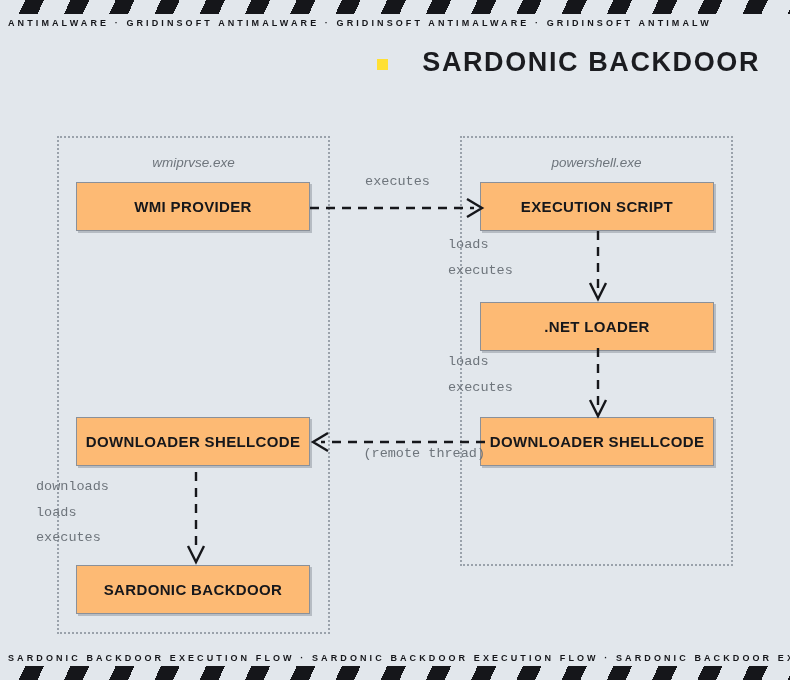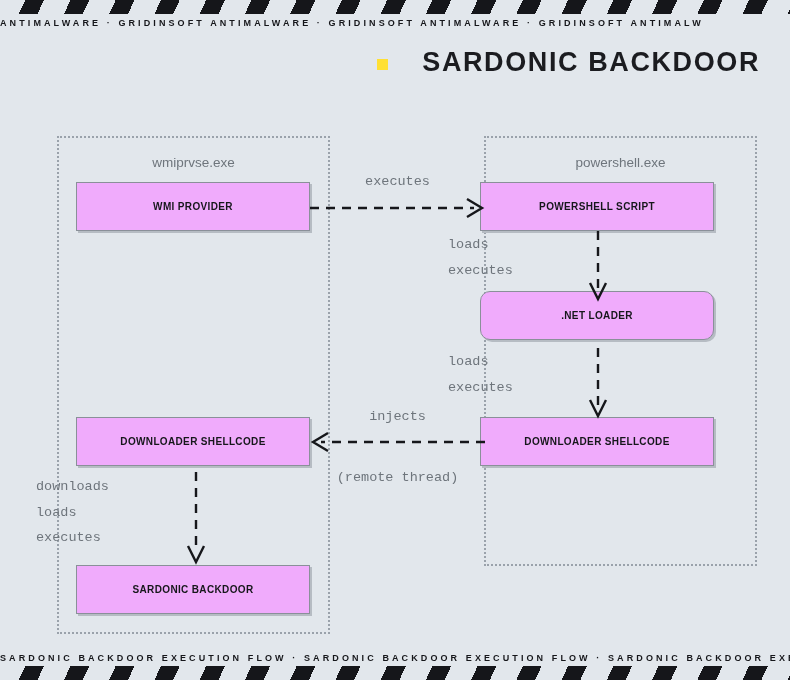--- a/index.html
+++ b/index.html
@@ -22,64 +22,65 @@
   }
   .ticker{
     position:absolute;left:0;width:790px;height:17px;
     background:#e2e7ec;
     font-size:9px;font-weight:bold;letter-spacing:3.1px;
     color:#15161a;white-space:nowrap;overflow:hidden;
     display:flex;align-items:center;
   }
   .ticker.top{top:14px;}
   .ticker.bottom{top:649px;}
-  .ticker span{padding-left:0;}
+  .ticker span{padding-left:8px;}
 
   
   .title-wrap{
     position:absolute;left:330px;top:47px;width:430px;
     text-align:right;
   }
   .title-line{
     font-size:27px;font-weight:bold;letter-spacing:1.6px;
     color:#1b1c20;line-height:31px;white-space:nowrap;
   }
   .bullet{
     position:absolute;left:47px;top:12px;
     width:11px;height:11px;background:#ffe033;
   }
 
   
   .proc{
     position:absolute;
     border:2px dotted #9aa2ab;
     box-sizing:border-box;
+    font-style:italic;
   }
   .proc .proc-label{
     position:absolute;left:0;right:0;top:17px;
     text-align:center;font-size:13.5px;color:#6e757c;
   }
   #proc-left{left:57px;top:136px;width:273px;height:498px;}
-  #proc-right{left:484px;top:136px;width:273px;height:430px;}
+  #proc-right{left:460px;top:136px;width:273px;height:430px;}
 
   
   .node{
-    position:absolute;background:#f0abfc;
+    position:absolute;background:#fdba74;
     border:1.5px solid #8a9099;
     box-shadow:2px 2px 0 #b6bcc3;
     box-sizing:border-box;
     display:flex;align-items:center;justify-content:center;
-    font-size:10px;font-weight:bold;color:#16171b;
+    font-size:15px;font-weight:bold;color:#16171b;
     letter-spacing:.35px;
   }
   #node-wmi       {left:76px; top:182px;width:234px;height:49px;}
   #node-dl-left   {left:76px; top:417px;width:234px;height:49px;}
   #node-sardonic  {left:76px; top:565px;width:234px;height:49px;}
   #node-ps        {left:480px;top:182px;width:234px;height:49px;}
-  #node-dotnet    {left:480px;top:291px;width:234px;height:49px;border-radius:10px;}
+  #node-dotnet    {left:480px;top:302px;width:234px;height:49px;}
   #node-dl-right  {left:480px;top:417px;width:234px;height:49px;}
 
   
   .conn{position:absolute;}
   .conn svg{display:block;overflow:visible;}
   .conn-label{
     position:absolute;font-size:13.5px;color:#6e757c;
     white-space:nowrap;line-height:16px;font-family:Liberation Mono, monospace;
   }
   .lbl-r{text-align:left;}
@@ -109,35 +110,34 @@
 <div class="proc" id="proc-left">
   <div class="proc-label">wmiprvse.exe</div>
 </div>
 <div class="proc" id="proc-right">
   <div class="proc-label">powershell.exe</div>
 </div>
 
 <div class="node" id="node-wmi">WMI PROVIDER</div>
 <div class="node" id="node-dl-left">DOWNLOADER SHELLCODE</div>
 <div class="node" id="node-sardonic">SARDONIC BACKDOOR</div>
-<div class="node" id="node-ps">POWERSHELL SCRIPT</div>
+<div class="node" id="node-ps">EXECUTION SCRIPT</div>
 <div class="node" id="node-dotnet">.NET LOADER</div>
 <div class="node" id="node-dl-right">DOWNLOADER SHELLCODE</div>
 
 <div class="conn" id="conn-executes">
   <div class="conn-label lbl-c" style="left:0;top:-22px;width:175px;">executes</div>
   <svg width="175" height="24">
     <line x1="0" y1="12" x2="164" y2="12" stroke="#16171b" stroke-width="2.4" stroke-dasharray="9,7"></line>
     <polyline points="157,3 172,12 157,21" fill="none" stroke="#16171b" stroke-width="2.4"></polyline>
   </svg>
 </div>
 
 <div class="conn" id="conn-injects">
-  <div class="conn-label lbl-c" style="left:0;top:-21px;width:175px;">injects</div>
-  <div class="conn-label lbl-c" style="left:0;top:40px;width:175px;">(remote thread)</div>
+  <div class="conn-label lbl-c" style="left:0;top:16px;width:175px;text-align:right;">(remote thread)</div>
   <svg width="175" height="24">
     <line x1="175" y1="12" x2="11" y2="12" stroke="#16171b" stroke-width="2.4" stroke-dasharray="9,7"></line>
     <polyline points="18,3 3,12 18,21" fill="none" stroke="#16171b" stroke-width="2.4"></polyline>
   </svg>
 </div>
 
 <div class="conn" id="conn-ps-dotnet">
   <div class="conn-label lbl-r" style="left:-140px;top:6px;width:130px;">loads</div>
   <div class="conn-label lbl-r" style="left:-140px;top:32px;width:130px;">executes</div>
   <svg width="20" height="70">

